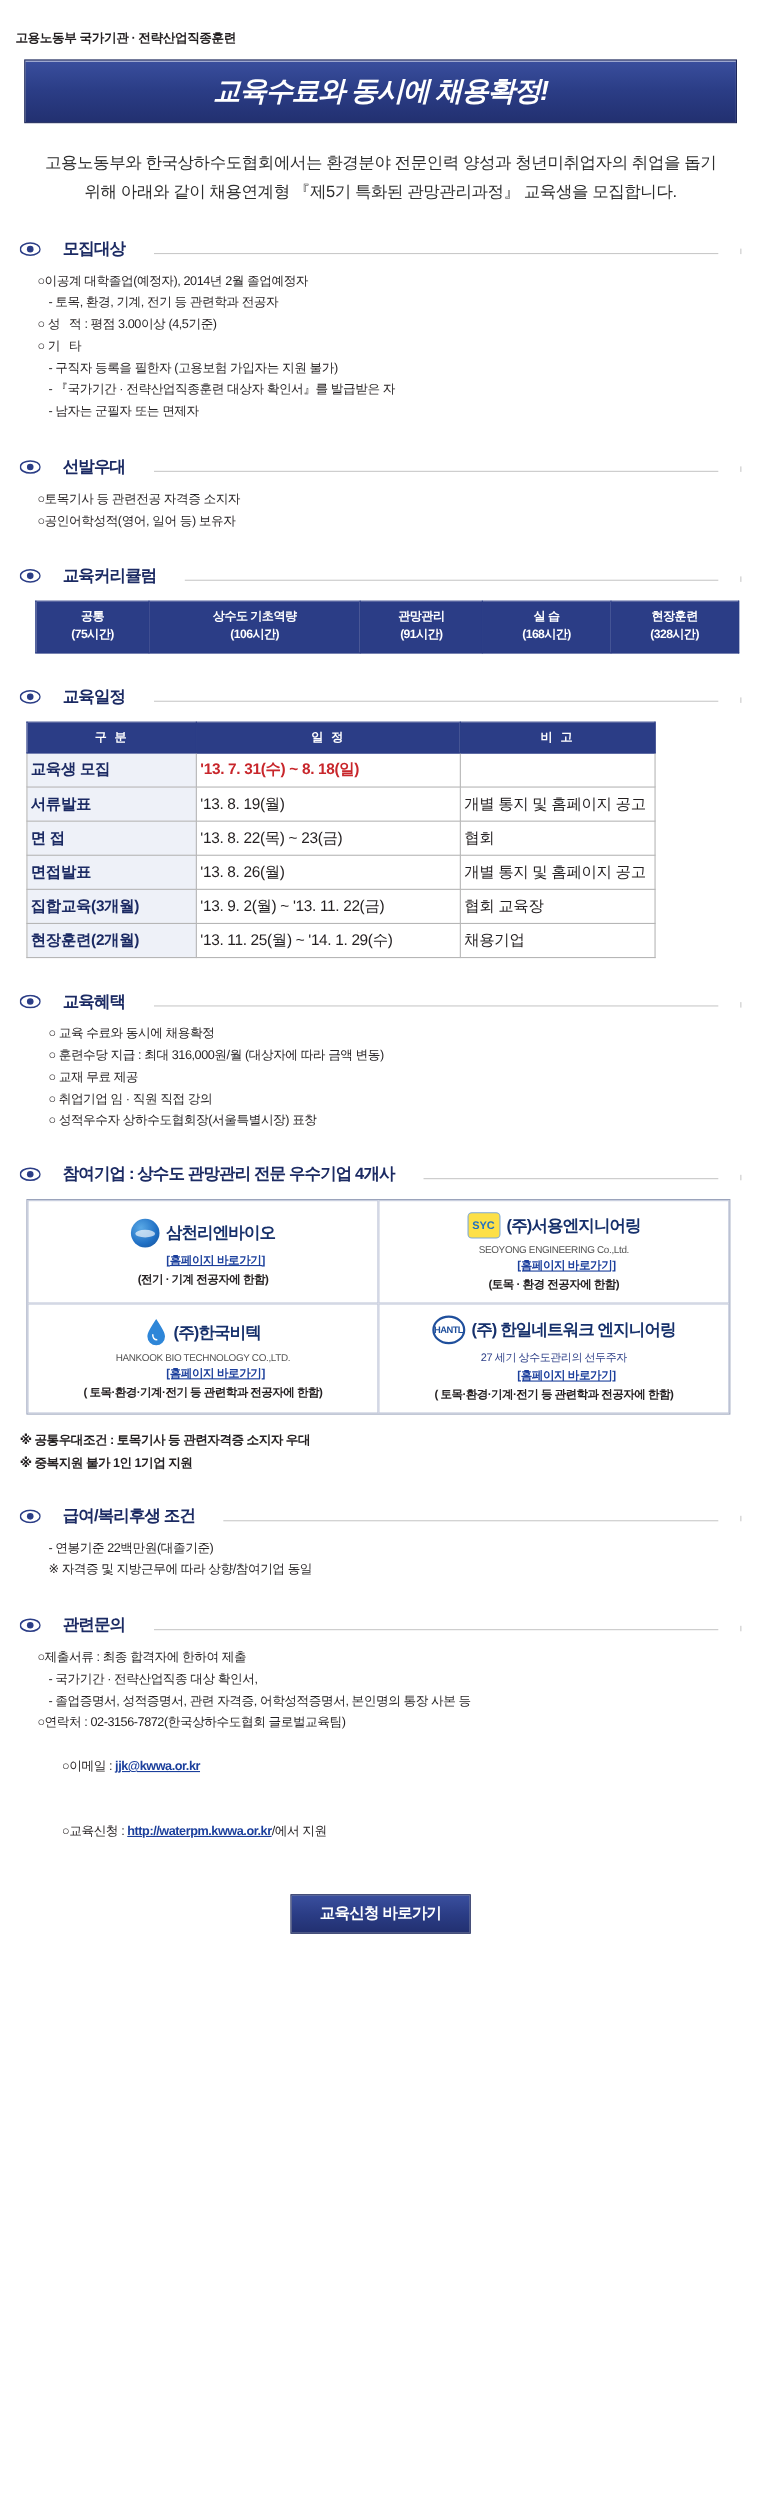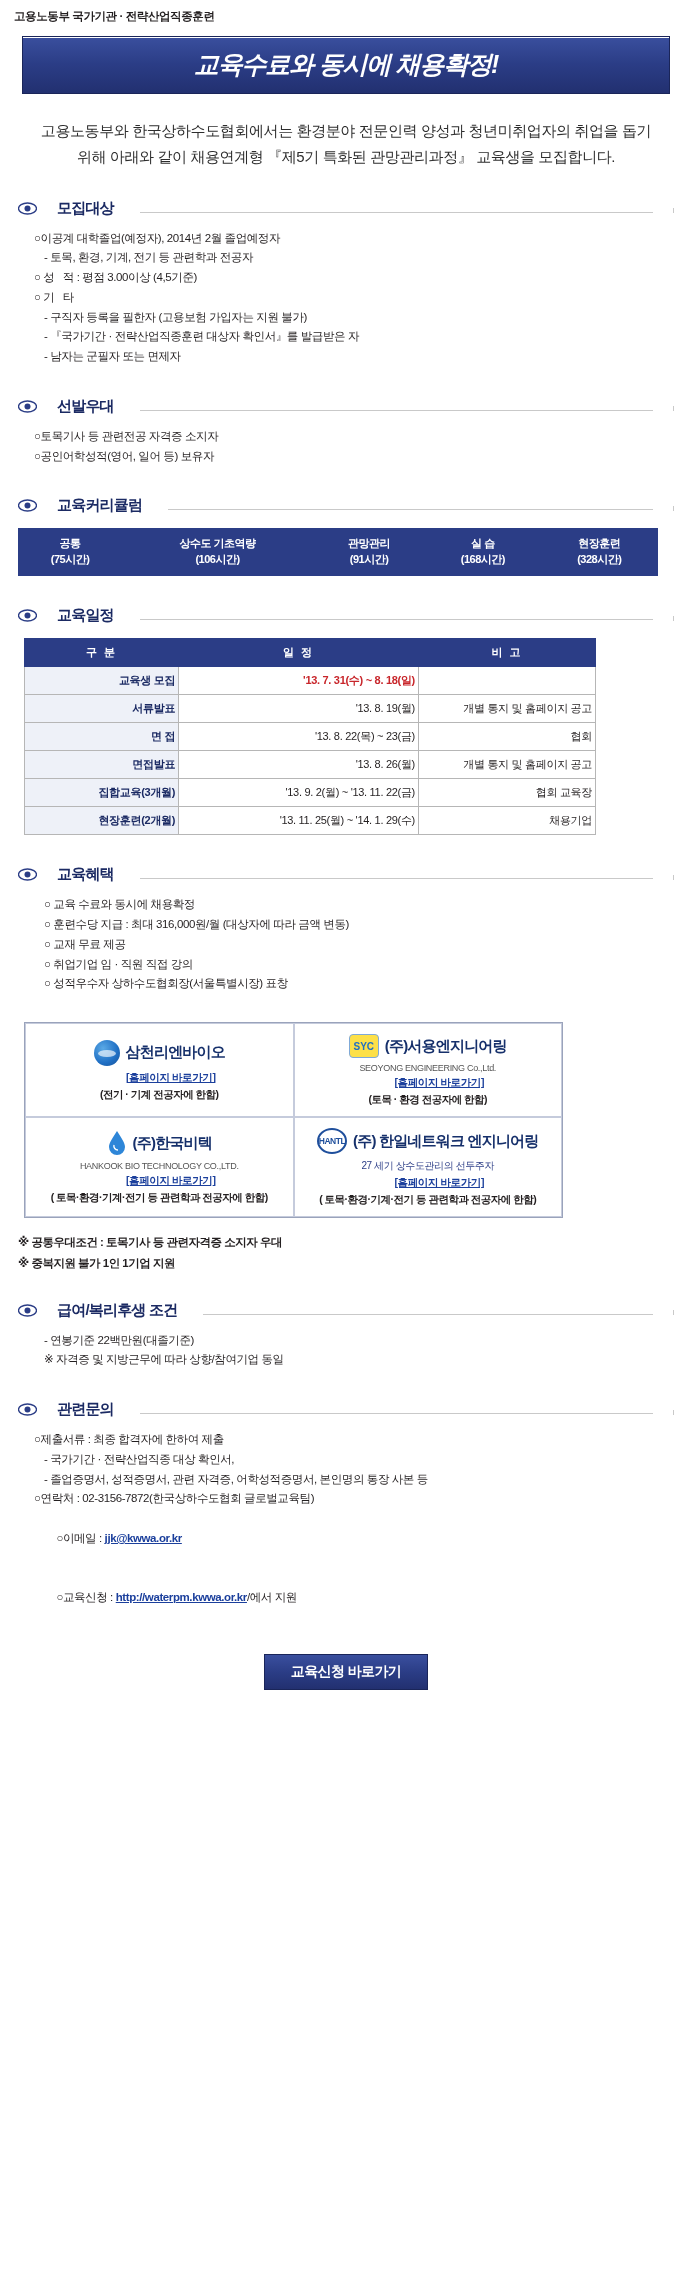--- a/index.html
+++ b/index.html
@@ -10,21 +10,21 @@
   }
   body {
     width: 692px;
     font-family: "Liberation Sans", "DejaVu Sans", sans-serif;
     color: #231f20;
     font-size: 12px;
   }
   .page {
     width: 692px;
     position: relative;
-    padding: 0 0 24px 0;
+    padding: 18px 0 24px 0;
   }
   
   .gov-line {
     font-size: 11.5px;
     font-weight: bold;
     color: #231f20;
     padding: 9px 0 4px 14px;
     letter-spacing: -0.4px;
   }
   .title-band {
@@ -109,21 +109,21 @@
 
   
   table {
     border-collapse: collapse;
     width: 100%;
     font-size: 11px;
   }
   .curri {
     margin-top: 10px;
     width: 640px;
-    margin-left: 0;
+    margin-left: 14px;
   }
   .curri td {
     border: 1px solid #2b3d86;
     background: #2b3d86;
     color: #ffffff;
     text-align: center;
     padding: 7px 2px;
     font-weight: bold;
     line-height: 1.45;
     letter-spacing: -0.5px;
@@ -139,36 +139,36 @@
     background: #2b3d86;
     color: #fff;
     font-weight: bold;
     border: 1px solid #2b3d86;
     padding: 6px 2px;
     letter-spacing: 2px;
     font-size: 11px;
   }
   .sched td {
     border: 1px solid #b6b6b6;
-    text-align: right;
+    text-align: left;
     padding: 6px 3px;
-    font-size: 11px;
+    font-size: 14px;
     letter-spacing: -0.3px;
   }
   .sched td.c1 {
     background: #eef1f8;
     font-weight: bold;
     color: #1b2a63;
   }
   .sched td.hot { color: #c8262b; font-weight: bold; }
 
   
   .companies {
     margin: 10px 6px 0 6px;
-    width: 539px;
+    width: 640px;
     border: 1px solid #9aa3bb;
     display: grid;
     grid-template-columns: 1fr 1fr;
   }
   .cbox {
     border: 1px solid #c5cbdc;
     padding: 10px 6px 9px 6px;
     text-align: center;
     min-height: 86px;
     display: flex;
@@ -415,20 +415,31 @@
     <div class="sec-body">
       <div class="li ind1">○ 교육 수료와 동시에 채용확정</div>
       <div class="li ind1">○ 훈련수당 지급 : 최대 316,000원/월 (대상자에 따라 금액 변동)</div>
       <div class="li ind1">○ 교재 무료 제공</div>
       <div class="li ind1">○ 취업기업 임 · 직원 직접 강의</div>
       <div class="li ind1">○ 성적우수자 상하수도협회장(서울특별시장) 표창</div>
     </div>
   </div>
 
   <div class="sec" style="margin-top:28px;">
+    <div class="sec-head">
+      <span class="eye">
+        <svg width="19" height="13" viewBox="0 0 19 13">
+            <ellipse cx="9.5" cy="6.5" rx="9" ry="5.5" fill="none" stroke="#2b3d86" stroke-width="1.4"></ellipse>
+            <circle cx="9.5" cy="6.5" r="3" fill="#2b3d86"></circle>
+          </svg>
+      </span>
+      <span class="label">참여기업 : 상수도 관망관리 전문 우수기업 4개사</span>
+      <span class="rule"></span>
+      <span class="rule-end"></span>
+    </div>
 
     <div class="companies">
 
       <div class="cbox">
         <div class="logo-row">
           <span class="mark-circle"></span>
           <span class="cname">삼천리엔바이오</span>
         </div>
         <a class="clink" href="#">[홈페이지 바로가기]</a>
         <div class="cnote">(전기 · 기계 전공자에 한함)</div>

